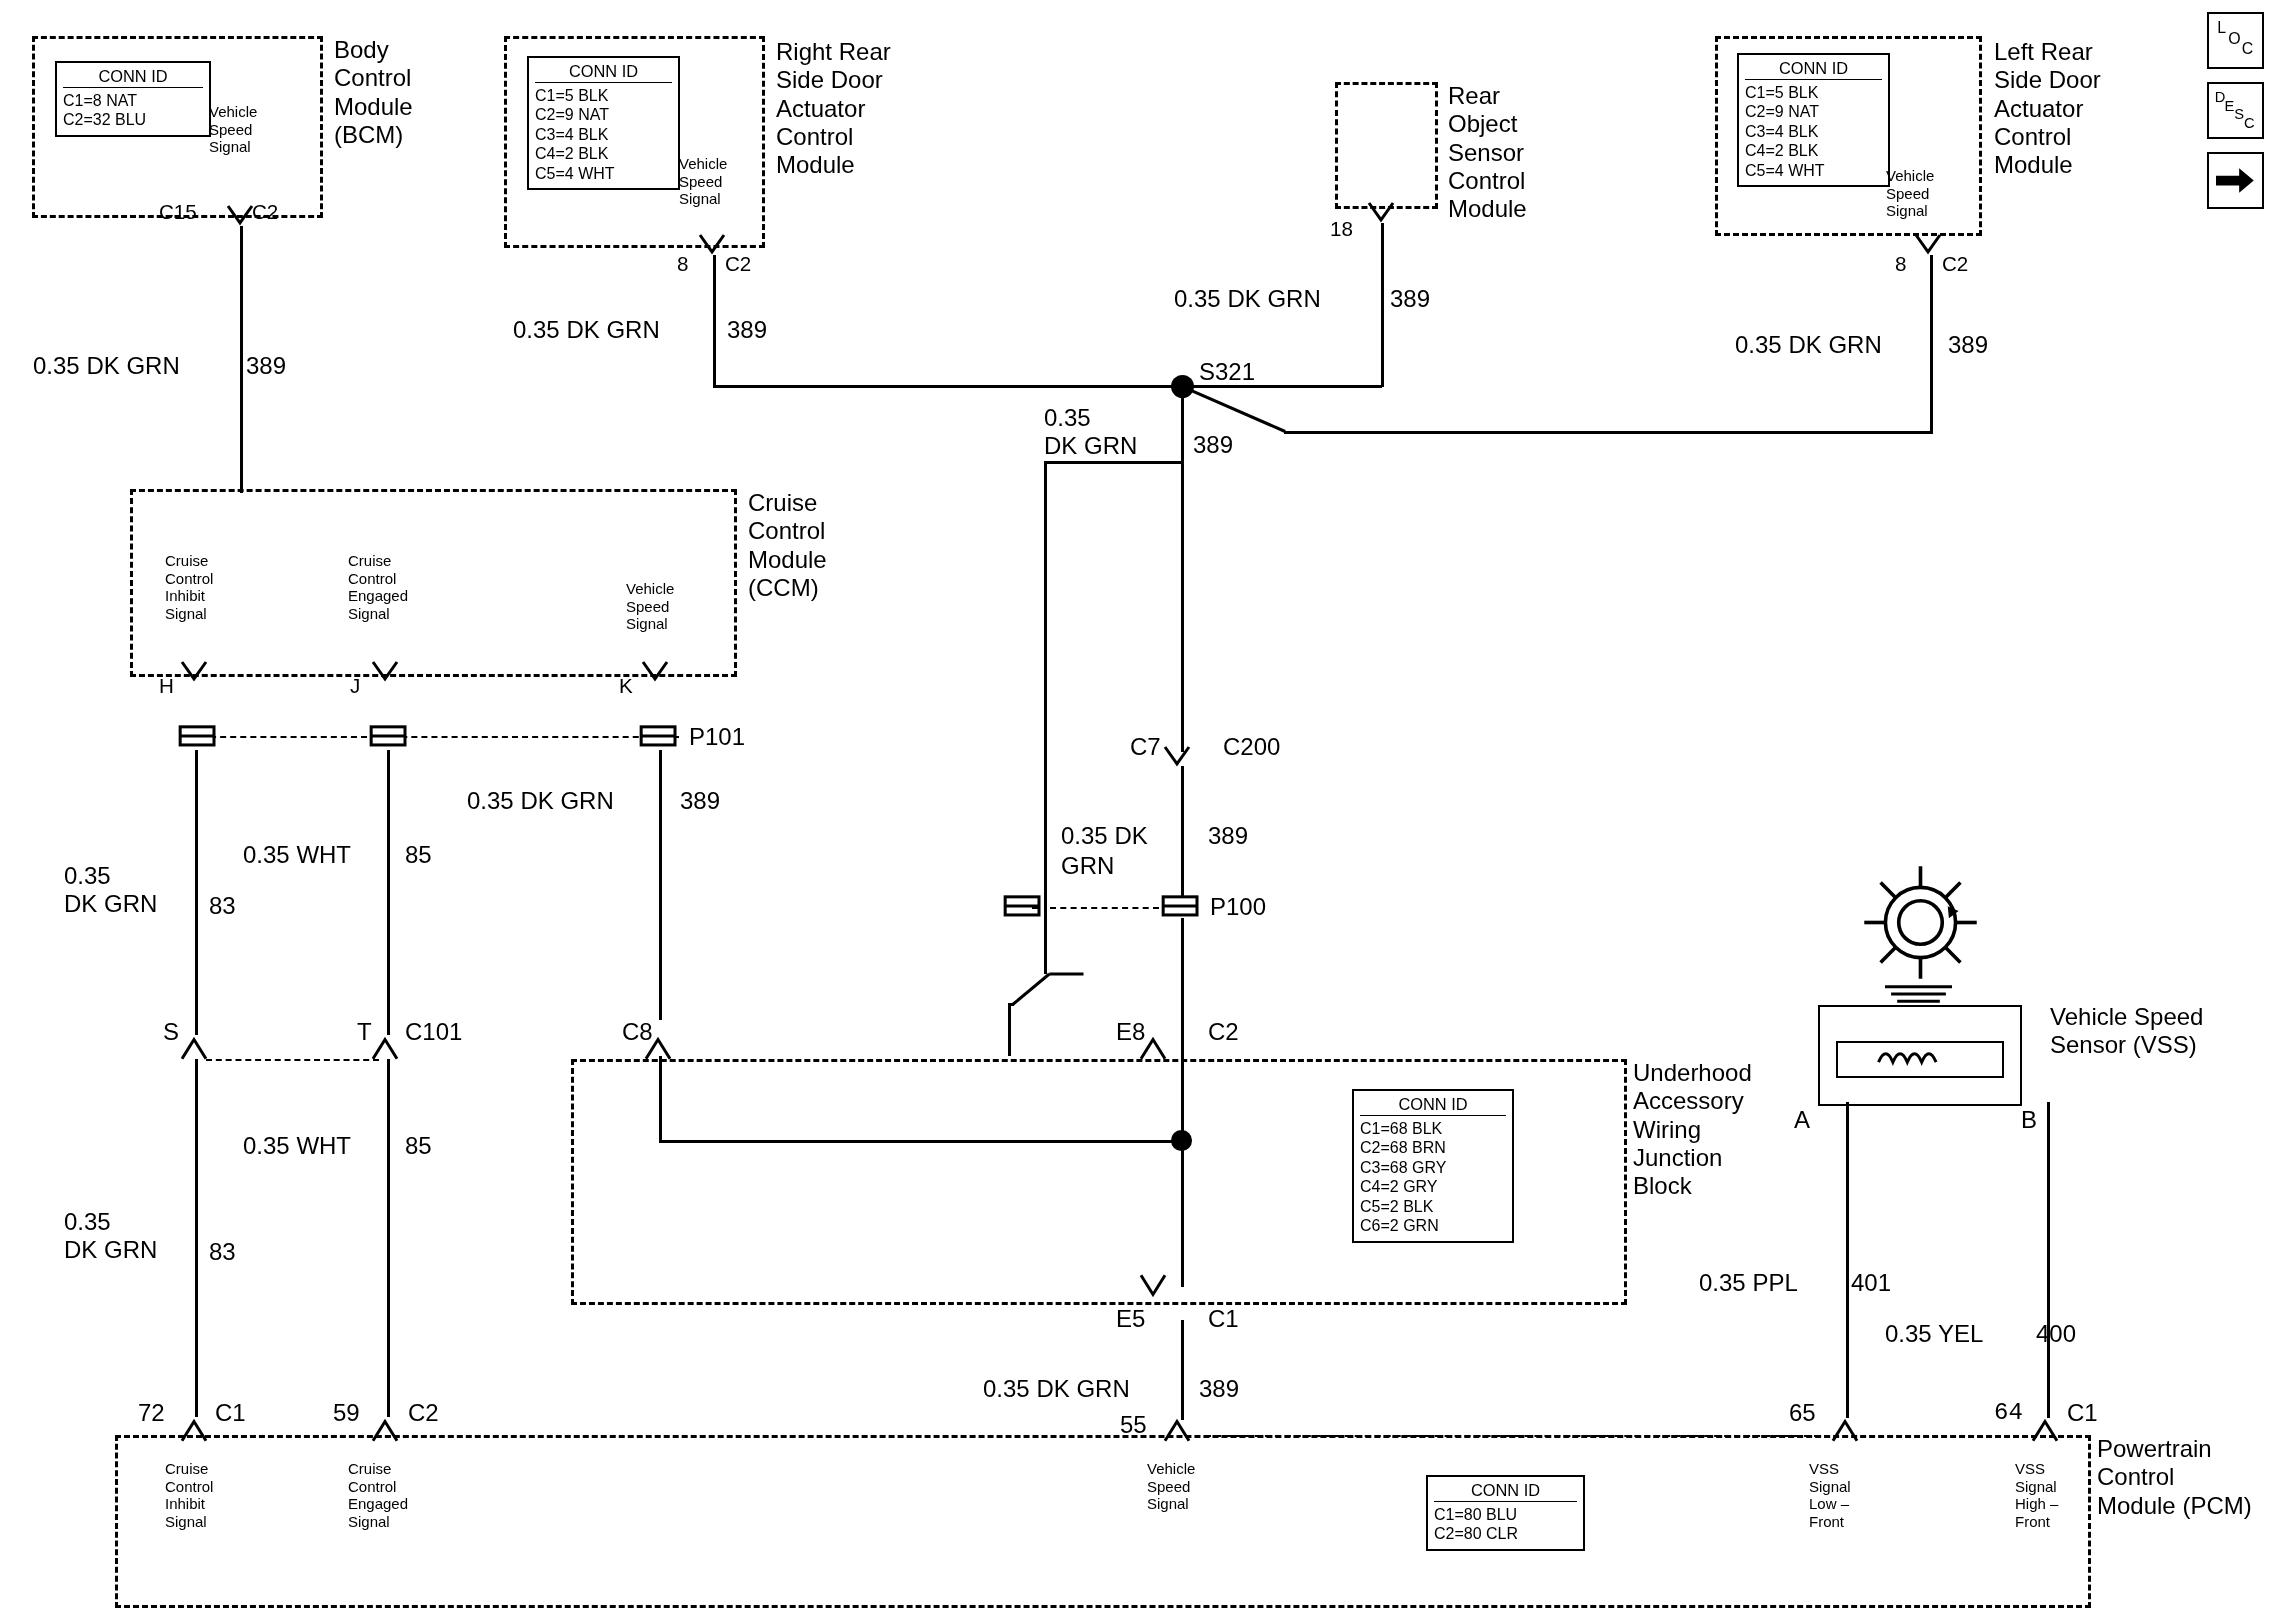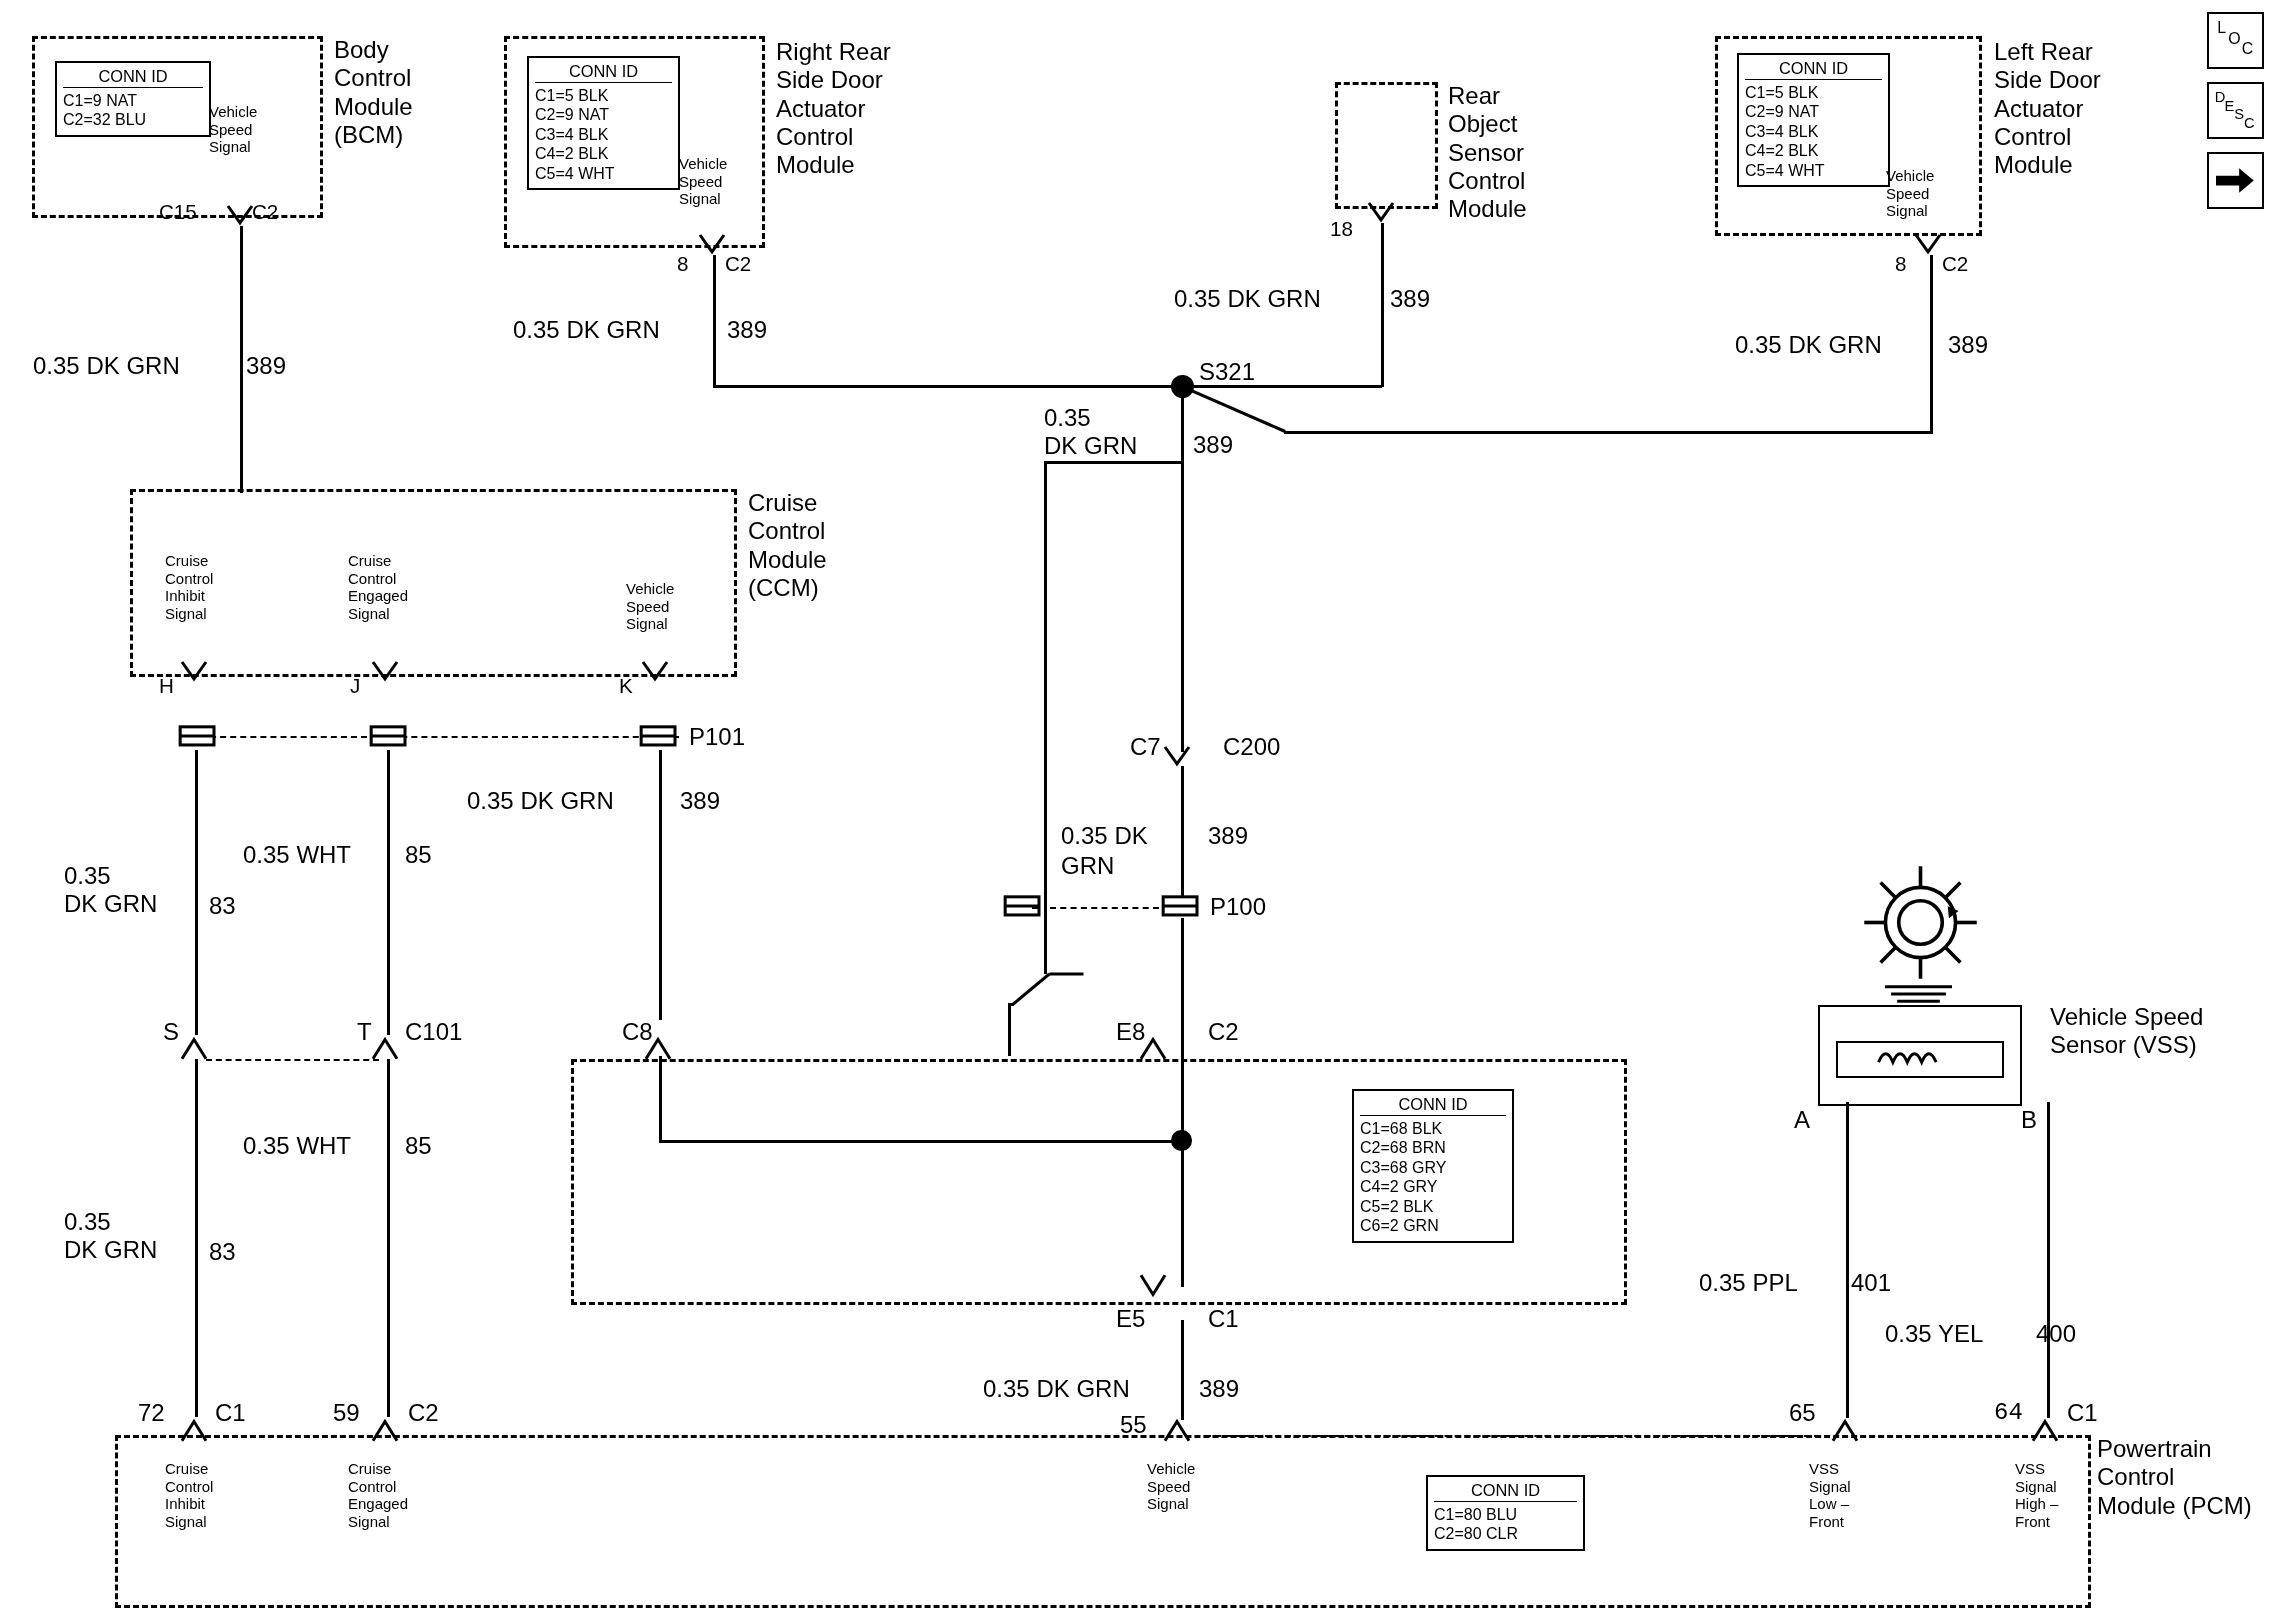--- a/index.html
+++ b/index.html
@@ -44,21 +44,21 @@
   </div>
   <div class="navbox" style="left:2207px;top:152px;width:53px;height:53px;">
     <svg width="39" height="27" viewBox="0 0 64 44">
       <polygon points="0,14 38,14 38,2 62,22 38,42 38,30 0,30" fill="#000"></polygon>
     </svg>
   </div>
 
   <div class="dashbox" style="left:32px;top:36px;width:285px;height:176px;"></div>
   <div class="connid" style="left:55px;top:61px;width:140px;">
     <div class="hdr">CONN ID</div>
-    <div class="row">C1=9 NAT</div>
+    <div class="row">C1=8 NAT</div>
     <div class="row">C2=32 BLU</div>
   </div>
   <div class="txt t-xs" style="left:209px;top:103px;">Vehicle
 Speed
 Signal</div>
   <div class="txt t-lg" style="left:334px;top:36px;">Body
 Control
 Module
 (BCM)</div>
   <div class="txt t-md" style="left:159px;top:200px;">C15</div>
@@ -239,20 +239,25 @@
   <div class="dashbox" style="left:571px;top:1059px;width:1050px;height:240px;"></div>
   <div class="connid" style="left:1352px;top:1089px;width:146px;">
     <div class="hdr">CONN ID</div>
     <div class="row">C1=68 BLK</div>
     <div class="row">C2=68 BRN</div>
     <div class="row">C3=68 GRY</div>
     <div class="row">C4=2 GRY</div>
     <div class="row">C5=2 BLK</div>
     <div class="row">C6=2 GRN</div>
   </div>
+  <div class="txt t-lg" style="left:1633px;top:1059px;">Underhood
+Accessory
+Wiring
+Junction
+Block</div>
 
   <div class="txt t-lg" style="left:622px;top:1018px;">C8</div>
   <div class="txt t-lg" style="left:1116px;top:1018px;">E8</div>
   <div class="txt t-lg" style="left:1208px;top:1018px;">C2</div>
   <div class="txt t-lg" style="left:1116px;top:1305px;">E5</div>
   <div class="txt t-lg" style="left:1208px;top:1305px;">C1</div>
 
   <svg style="left:643px;top:1032px;width:36px;height:27px;" viewBox="0 0 60 44" width="36" height="27">
     <polyline points="5,44 25,12 45,44" stroke="#000" stroke-width="5" fill="none"></polyline>
   </svg>

